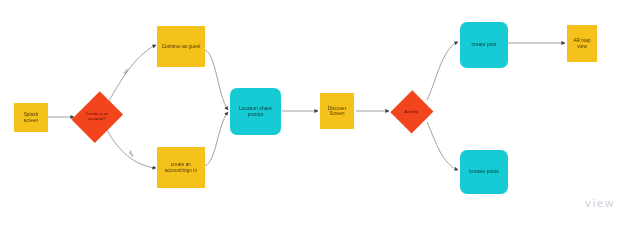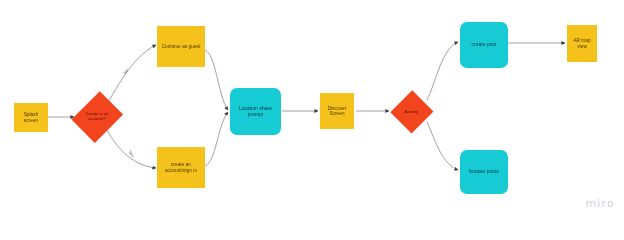--- a/index.html
+++ b/index.html
@@ -166,15 +166,15 @@
   </div>
 
   <div class="node n-cyan" style="left:460px; top:150px; width:48px; height:44px;">
     <span class="node-label">browse posts</span>
   </div>
 
   <span class="edge-label" style="left:123px; top:69px; transform: rotate(-62deg);">No</span>
 
   <span class="edge-label" style="left:128px; top:151px; transform: rotate(52deg);">Yes</span>
 
-  <div class="watermark">miro</div>
+  <div class="watermark">view</div>
 
 </div>
 
 </body></html>

